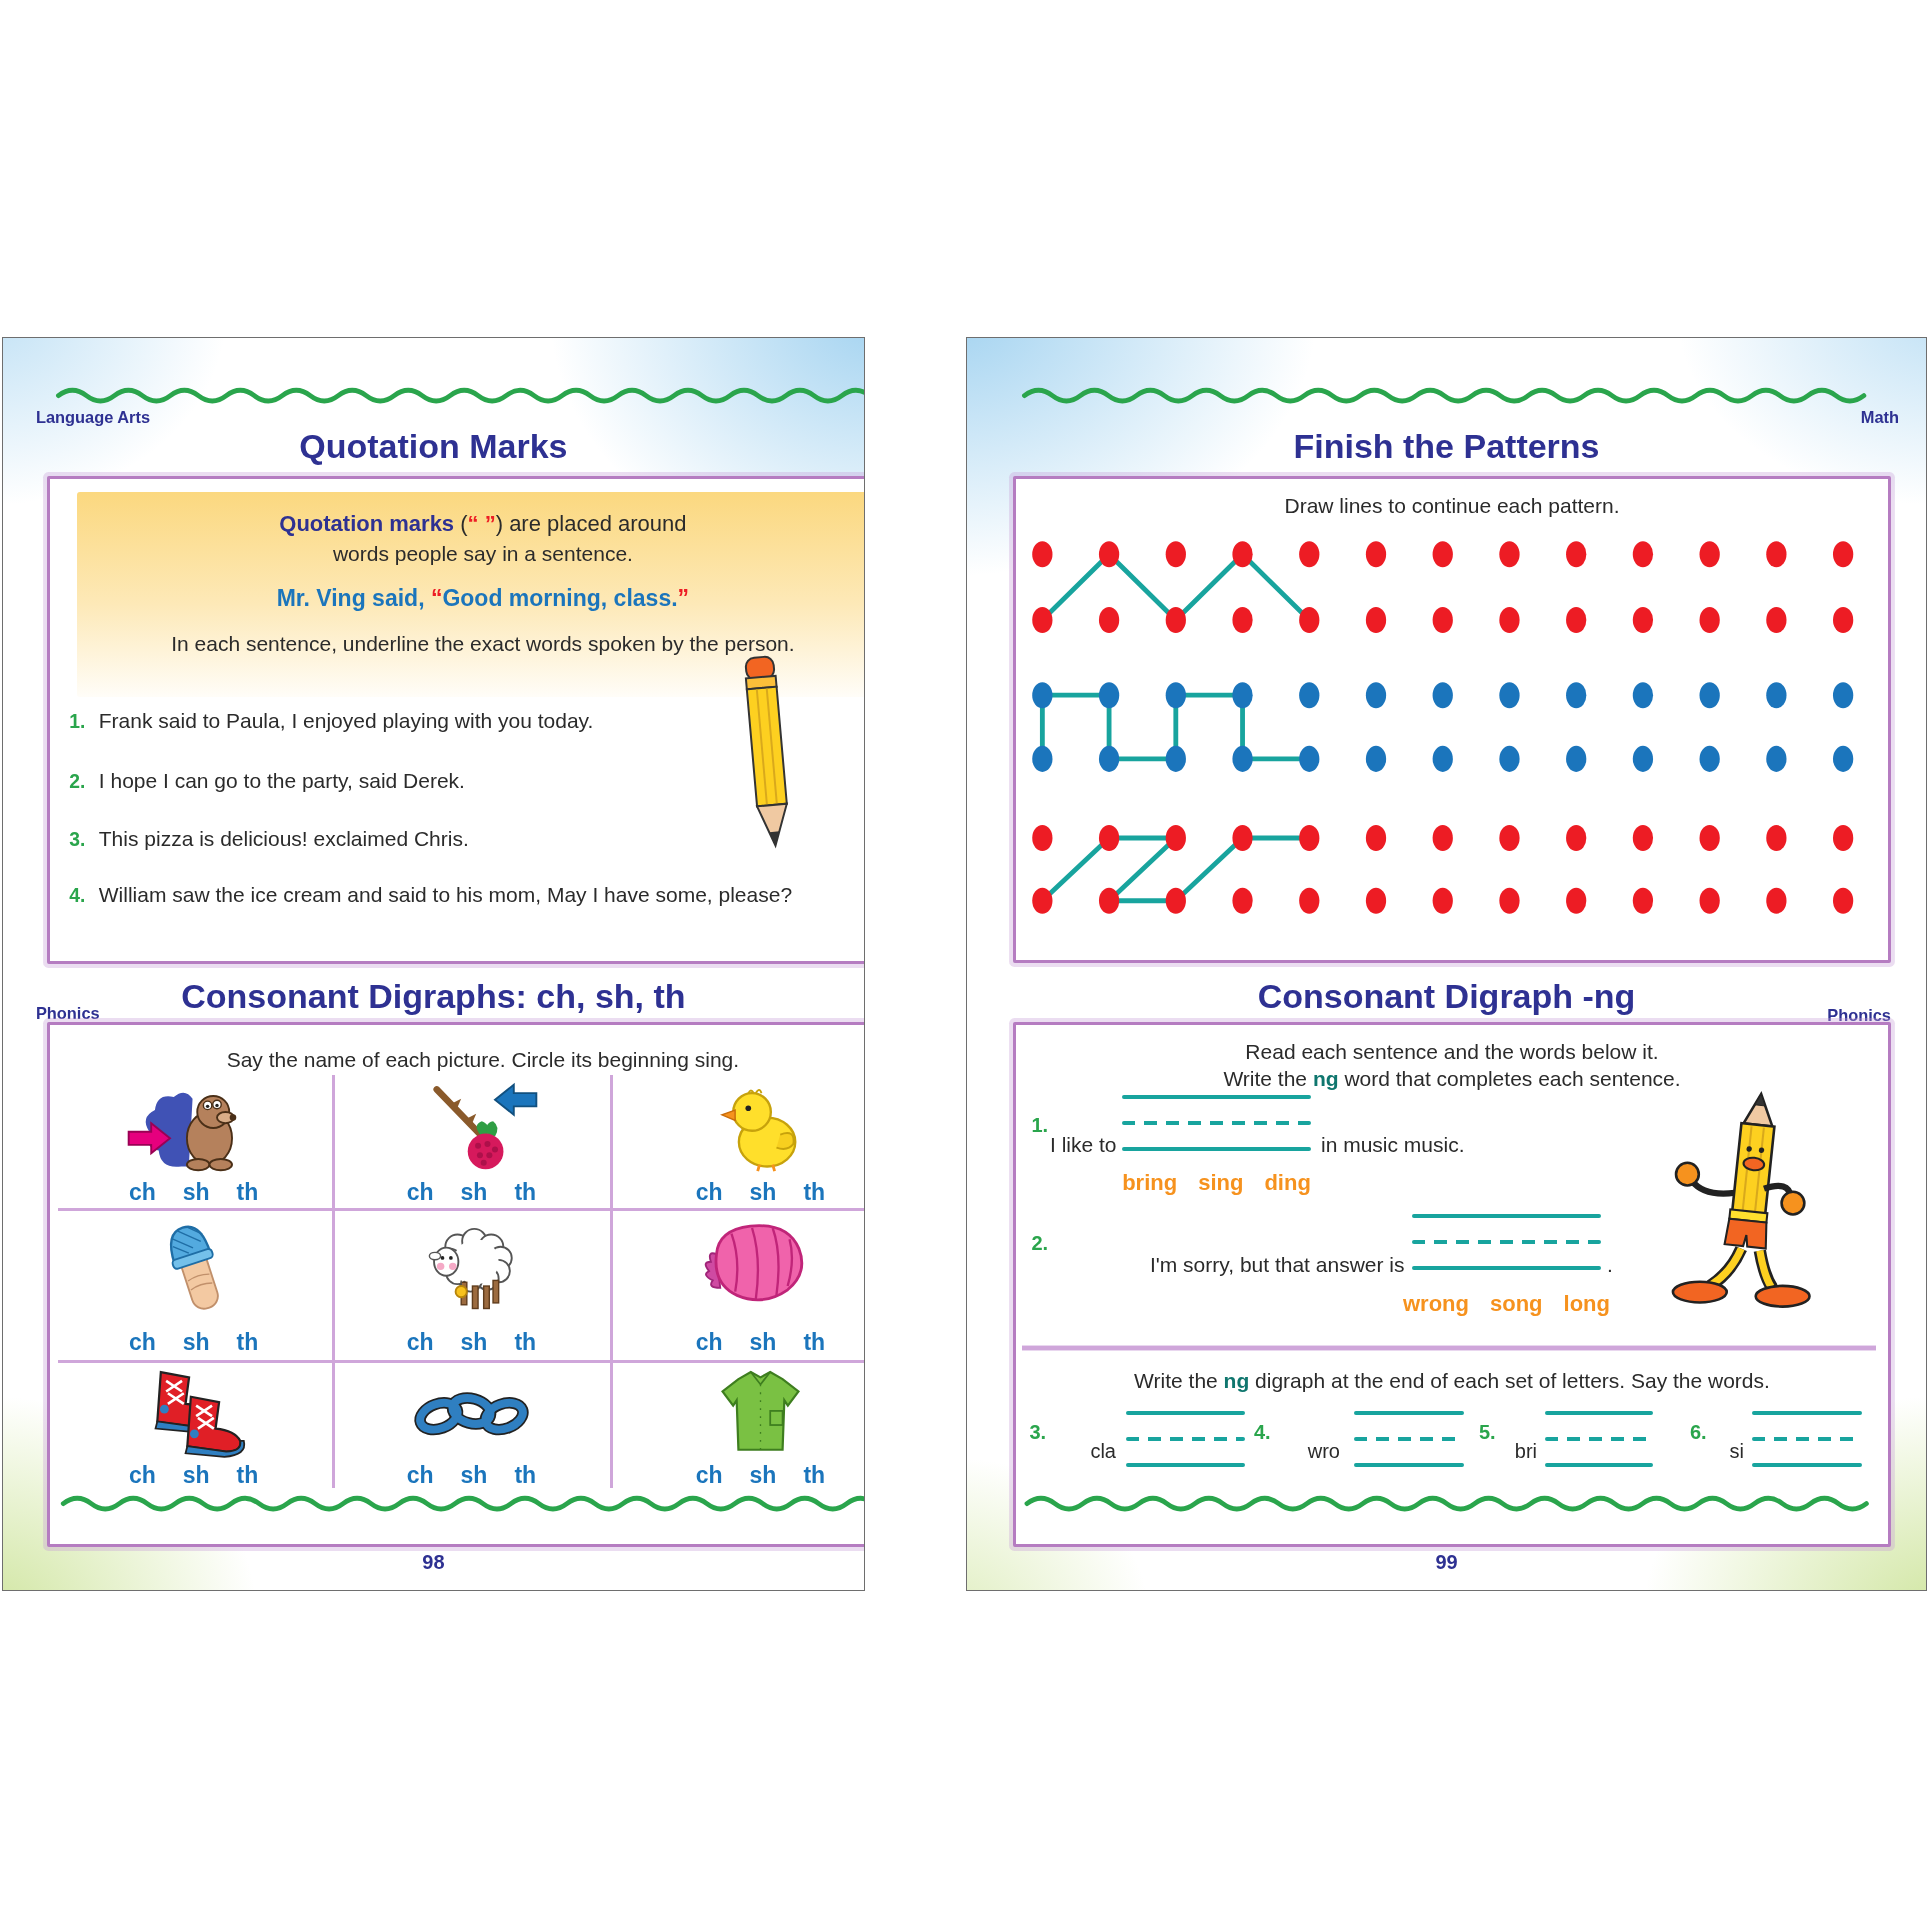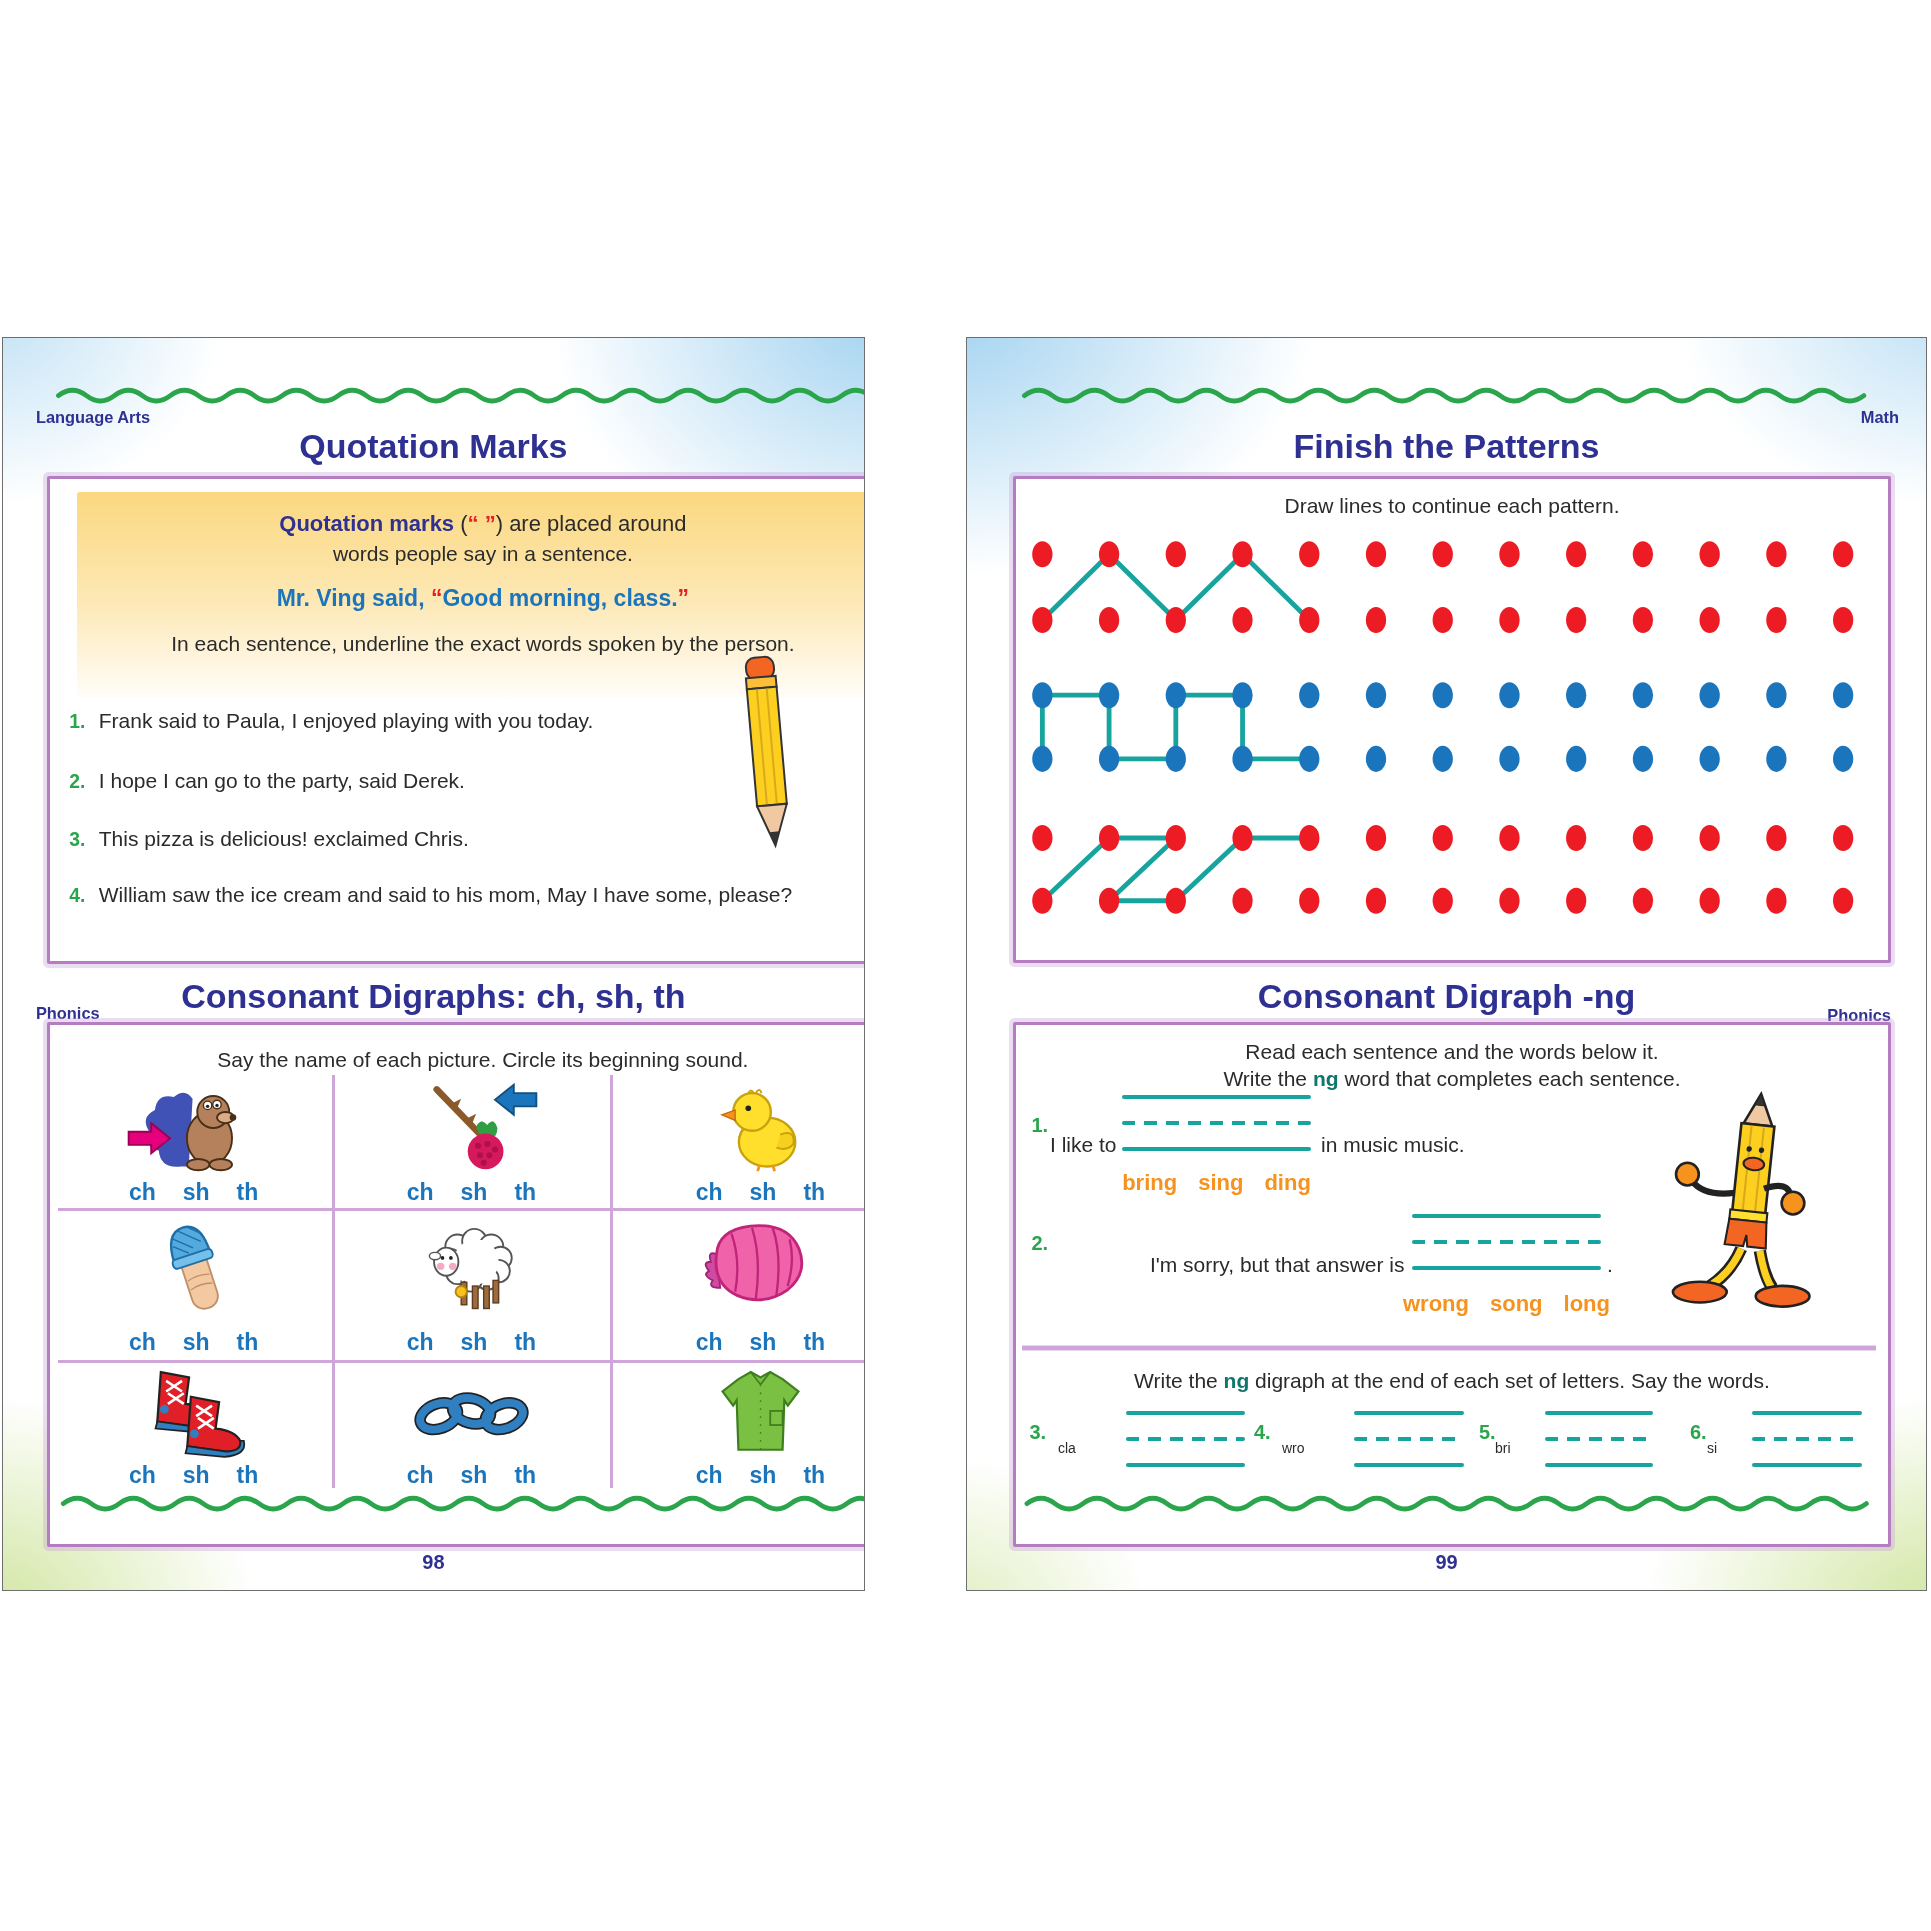--- a/index.html
+++ b/index.html
@@ -39,21 +39,21 @@
   .orangeopts{position:absolute;display:flex;justify-content:center;gap:21px;
               font-weight:800;font-size:22px;color:#f6921e}
   .vline{position:absolute;width:2.9px;background:#cfa6da}
   .hline{position:absolute;height:2.9px;background:#cfa6da}
   .pdiv{position:absolute;height:3.9px;background:#cfa6da;box-shadow:0 1px 0 #e9d7ef,0 -1px 0 #e9d7ef}
   .cell{position:absolute;display:flex;flex-direction:column;align-items:center;
         justify-content:space-between;padding-top:1.9px;box-sizing:border-box}
   .opts{display:flex;gap:27px;font-weight:800;font-size:23px;color:#1b75bc}
   .pagenum{position:absolute;left:0;width:100%;text-align:center;top:1213px;
            font-weight:800;font-size:20px;color:#2e3192}
-  .letterword{position:absolute;font-size:14px;}
+  .letterword{position:absolute;font-size:20px;text-align:right}
 </style>
 </head>
 <body>
 
 <div class="page" id="pageL">
   <svg class="wave" style="left:52px;top:48px" viewBox="0 0 884 20" width="854" height="19.3">
       <path d="M3 10 Q 17.5 -1 32 10 Q 46.5 21 61 10 Q 75.5 -1 90 10 Q 104.5 21 119 10 Q 133.5 -1 148 10 Q 162.5 21 177 10 Q 191.5 -1 206 10 Q 220.5 21 235 10 Q 249.5 -1 264 10 Q 278.5 21 293 10 Q 307.5 -1 322 10 Q 336.5 21 351 10 Q 365.5 -1 380 10 Q 394.5 21 409 10 Q 423.5 -1 438 10 Q 452.5 21 467 10 Q 481.5 -1 496 10 Q 510.5 21 525 10 Q 539.5 -1 554 10 Q 568.5 21 583 10 Q 597.5 -1 612 10 Q 626.5 21 641 10 Q 655.5 -1 670 10 Q 684.5 21 699 10 Q 713.5 -1 728 10 Q 742.5 21 757 10 Q 771.5 -1 786 10 Q 800.5 21 815 10 Q 829.5 -1 844 10 Q 858.5 21 873 10" fill="none" stroke="#2aa54c" stroke-width="5" stroke-linecap="round"></path>
     </svg>
   <div class="subject" style="left:33px;top:70px">Language Arts</div>
   <div class="title" style="top:89px">Quotation Marks</div>
@@ -96,21 +96,21 @@
           <path d="M25 184 L35 184 L30 198 Z" fill="#333"></path>
         </g>
       </svg>
     </div>
   </div>
 
   <div class="title" style="top:639px">Consonant Digraphs: ch, sh, th</div>
   <div class="subject" style="left:33px;top:666px">Phonics</div>
 
   <div class="pbox" style="left:44px;top:684px;width:866px;height:519px">
-    <div class="center btext" style="top:23px">Say the name of each picture. Circle its beginning sound.</div>
+    <div class="center btext" style="top:23px">Say the name of each picture. Circle its beginning sing.</div>
 
     <div class="vline" style="left:282px;top:50px;height:413px"></div>
     <div class="vline" style="left:560px;top:50px;height:413px"></div>
     <div class="hline" style="left:7.7px;top:183px;width:851px"></div>
     <div class="hline" style="left:7.7px;top:335px;width:851px"></div>
 
     <div class="cell" style="left:7.7px;top:53px;width:272px;height:128px">
       <svg viewBox="0 0 150 100" width="141" height="94">
         <path d="M62 92 Q40 95 38 75 Q22 72 28 55 Q18 40 34 32 Q36 14 54 18 Q66 8 74 20 L70 92 Z" fill="#4052b5"></path>
         <ellipse cx="92" cy="62" rx="24" ry="28" fill="#b5815c" stroke="#4a2f17" stroke-width="2"></ellipse>

